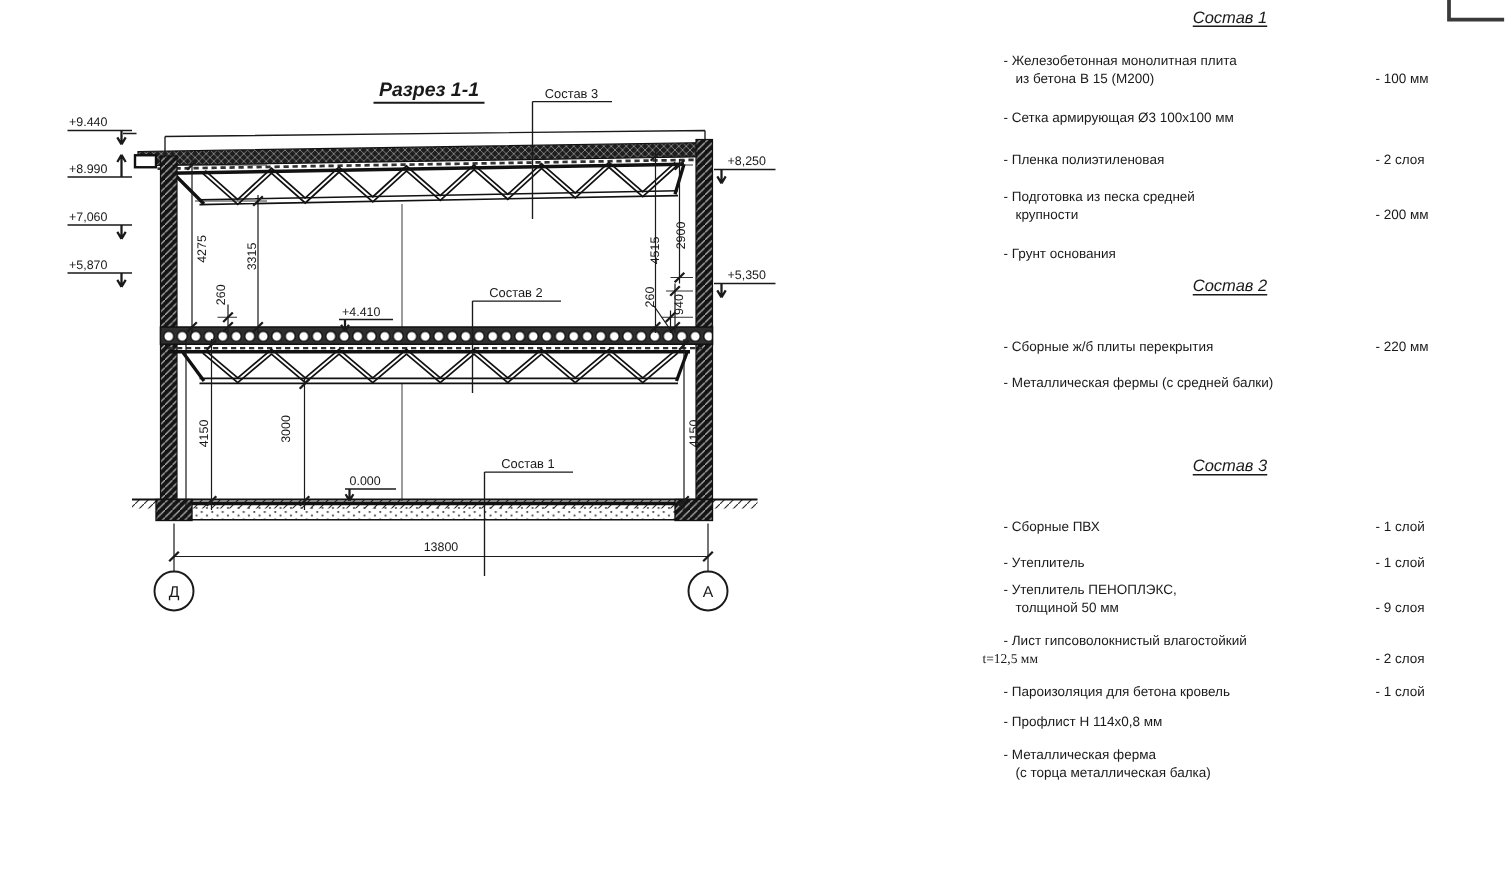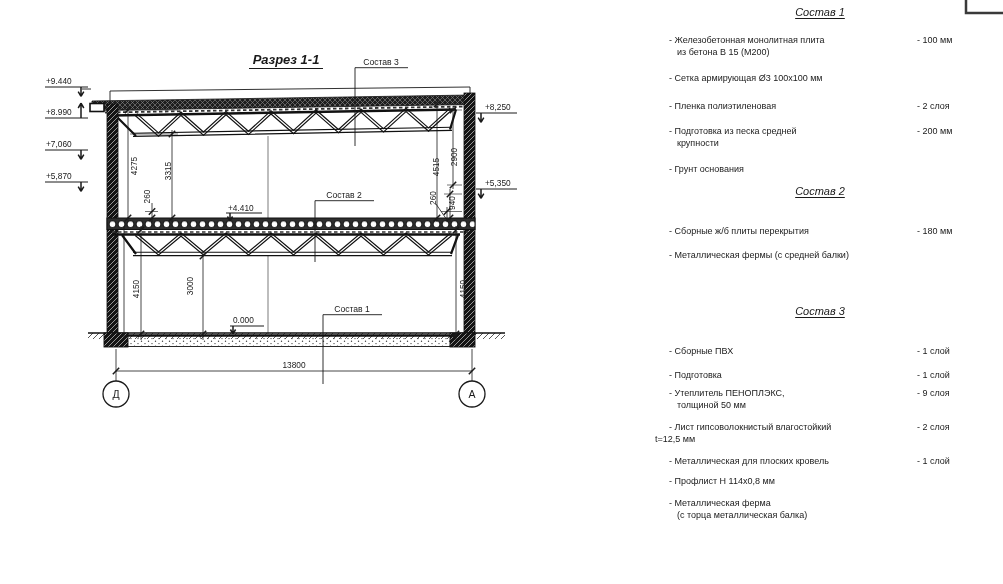--- a/index.html
+++ b/index.html
@@ -9,25 +9,25 @@
   svg text{fill:#1a1a1a;font-family:"Liberation Sans",sans-serif;}
   .dwg-title{font-size:13px;font-style:italic;font-weight:bold;}
   .lvl{font-size:8.3px;}
   .dim{font-size:8.3px;}
   .leader-lbl{font-size:8.6px;}
   .axis-lbl{font-size:10.5px;}
   
   .legend{position:absolute;left:653px;top:0;width:334px;height:584px;font-size:9px;line-height:11.5px;}
   .sec-head{position:absolute;left:0;width:100%;text-align:center;font-size:11px;font-style:italic;
             text-decoration:underline;text-underline-offset:2px;}
-  .item{position:absolute;left:16px;width:306px;display:flex;align-items:flex-start;}
+  .item{position:absolute;left:16px;width:306px;display:flex;align-items:flex-end;}
   .item .txt{width:213px;}
   .item .val{white-space:nowrap;margin-left:35px;}
   .l2{display:block;padding-left:8px;}
-  .l2.outdent{padding-left:0;position:relative;left:-14px;}
+  .l2.outdent{padding-left:0;position:relative;left:-14px;font-family:Liberation Serif, serif;}
 </style>
 </head>
 <body>
 
 <div class="canvas">
 
 <svg width="1003" height="584" viewBox="0 0 1003 584">
   <defs>
     <pattern id="roofHatch" width="5" height="5" patternUnits="userSpaceOnUse">
       <rect width="5" height="5" fill="#1e1e1e"></rect>
@@ -161,45 +161,45 @@
     <div class="txt"><span>- Подготовка из песка средней</span><span class="l2">крупности</span></div>
     <div class="val">- 200 мм</div>
   </div>
   <div class="item" style="top:164px">
     <div class="txt"><span>- Грунт основания</span></div>
   </div>
 
   <div class="sec-head" style="top:186px">Состав 2</div>
   <div class="item" style="top:226px">
     <div class="txt"><span>- Сборные ж/б плиты перекрытия</span></div>
-    <div class="val">- 180 мм</div>
+    <div class="val">- 220 мм</div>
   </div>
   <div class="item" style="top:250px">
     <div class="txt" style="width:290px"><span>- Металлическая фермы (с средней балки)</span></div>
   </div>
 
   <div class="sec-head" style="top:306px">Состав 3</div>
   <div class="item" style="top:346px">
     <div class="txt"><span>- Сборные ПВХ</span></div>
     <div class="val">- 1 слой</div>
   </div>
   <div class="item" style="top:370px">
-    <div class="txt"><span>- Подготовка</span></div>
+    <div class="txt"><span>- Утеплитель</span></div>
     <div class="val">- 1 слой</div>
   </div>
   <div class="item" style="top:388px">
     <div class="txt"><span>- Утеплитель ПЕНОПЛЭКС,</span><span class="l2">толщиной 50 мм</span></div>
     <div class="val">- 9 слоя</div>
   </div>
   <div class="item" style="top:422px">
     <div class="txt"><span>- Лист гипсоволокнистый влагостойкий</span><span class="l2 outdent">t=12,5 мм</span></div>
     <div class="val">- 2 слоя</div>
   </div>
   <div class="item" style="top:456px">
-    <div class="txt"><span>- Металлическая для плоских кровель</span></div>
+    <div class="txt"><span>- Пароизоляция для бетона кровель</span></div>
     <div class="val">- 1 слой</div>
   </div>
   <div class="item" style="top:476px">
     <div class="txt"><span>- Профлист Н 114х0,8 мм</span></div>
   </div>
   <div class="item" style="top:498px">
     <div class="txt"><span>- Металлическая ферма</span><span class="l2">(с торца металлическая балка)</span></div>
   </div>
 
 </div>

